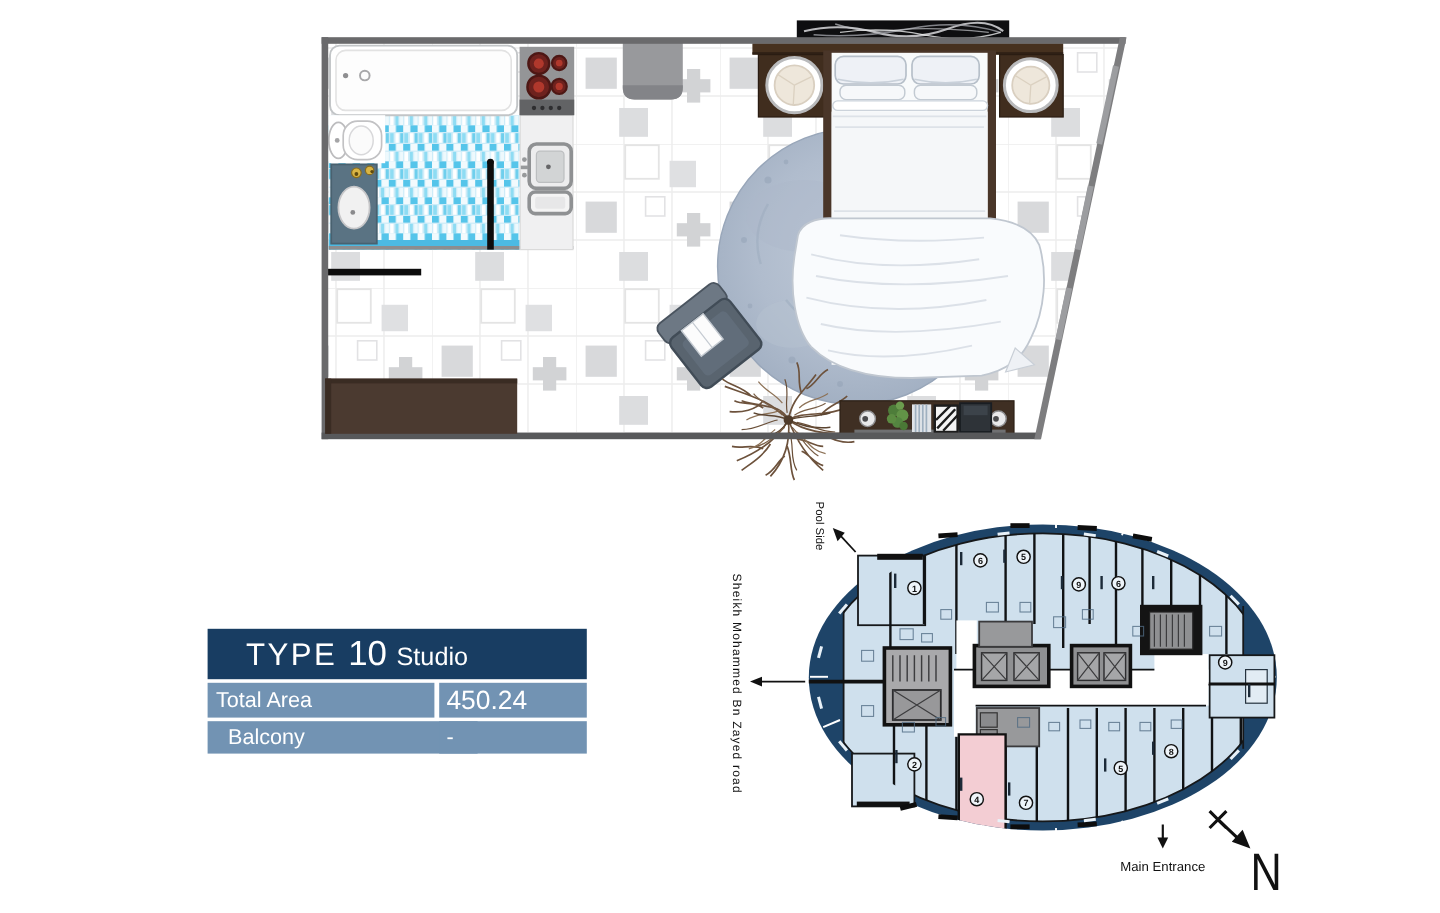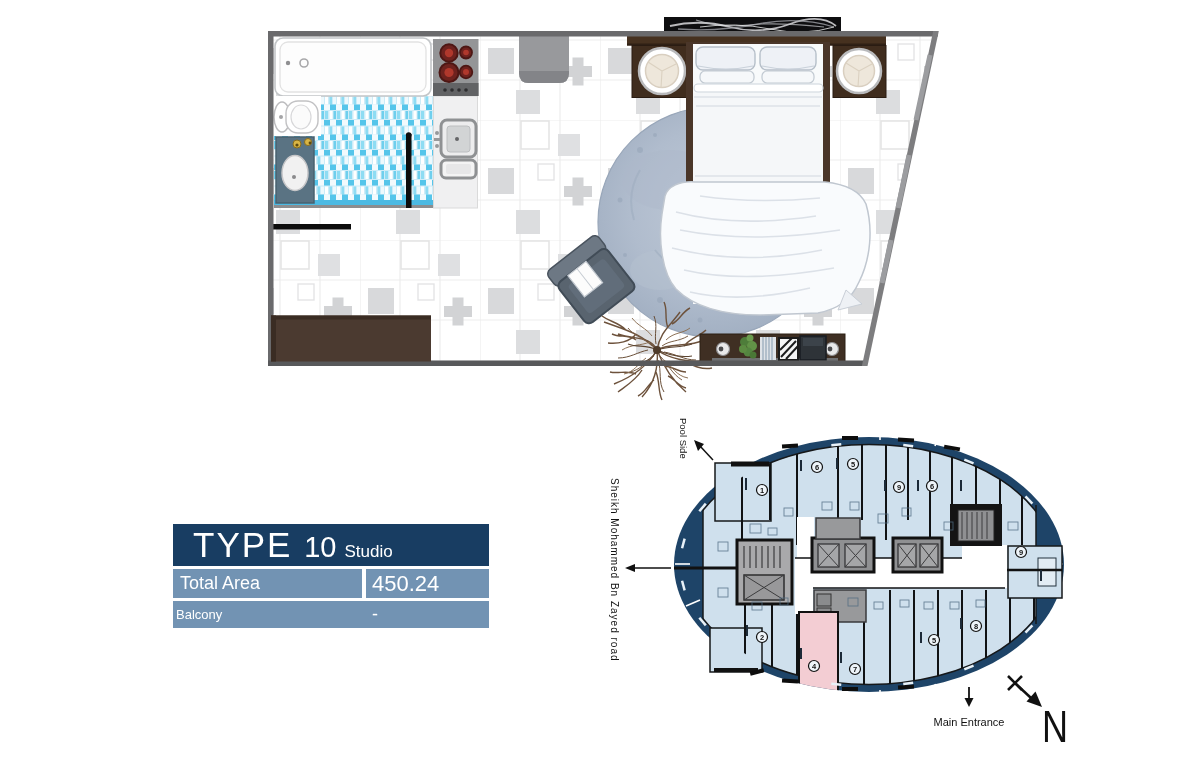--- a/index.html
+++ b/index.html
@@ -242,28 +242,28 @@
 </g>
 
 <g>
 <rect x="271" y="315.5" width="160" height="46" fill="#4b3a30"></rect>
 <rect x="271" y="315.5" width="160" height="4" fill="#3a2c23"></rect>
 <rect x="271" y="315.5" width="5" height="46" fill="#3a2c23"></rect>
 </g>
 </svg>
 
 <div class="abs" style="left:173px;top:524px;width:316px;height:42px;background:#183d62;color:#fff;line-height:42px;white-space:nowrap">
-<span style="margin-left:20px;font-size:35px;letter-spacing:2px;">TYPE </span><span style="font-size:29px;font-weight:normal">10 </span><span style="font-size:17px">Studio</span>
+<span style="margin-left:32px;font-size:26px;letter-spacing:2px;">TYPE </span><span style="font-size:29px;font-weight:normal">10 </span><span style="font-size:21px">Studio</span>
 </div>
 
 <div class="abs" style="left:173px;top:569px;width:189px;height:29px;background:#7293b3;color:#fff;font-size:18px;line-height:29px;padding-left:7px">Total Area</div>
 
 <div class="abs" style="left:366px;top:569px;width:123px;height:29px;background:#7293b3;color:#fff;font-size:22px;line-height:29px;padding-left:6px">450.24 SQ.F</div>
 
-<div class="abs" style="left:173px;top:601px;width:225px;height:27px;background:#7293b3;color:#fff;font-size:13px;line-height:27px;padding-left:3px">Balcony</div>
+<div class="abs" style="left:173px;top:601px;width:225px;height:27px;background:#7293b3;color:#fff;font-size:18px;line-height:27px;padding-left:17px">Balcony</div>
 
 <div class="abs" style="left:366px;top:601px;width:123px;height:27px;background:#7293b3;color:#fff;font-size:18px;line-height:27px;padding-left:6px">-</div>
 
 <svg class="abs" style="left:580px;top:400px" width="520" height="361" viewBox="580 400 520 361">
 <defs>
 <clipPath id="bodyclip">
           <ellipse cx="869" cy="564.5" rx="186" ry="120"></ellipse>
         </clipPath>
 <clipPath id="outerclip">
           <ellipse cx="869" cy="564.5" rx="195" ry="127.5"></ellipse>

